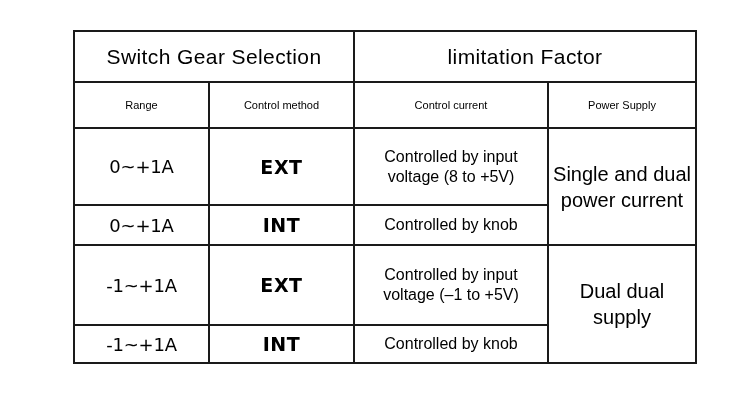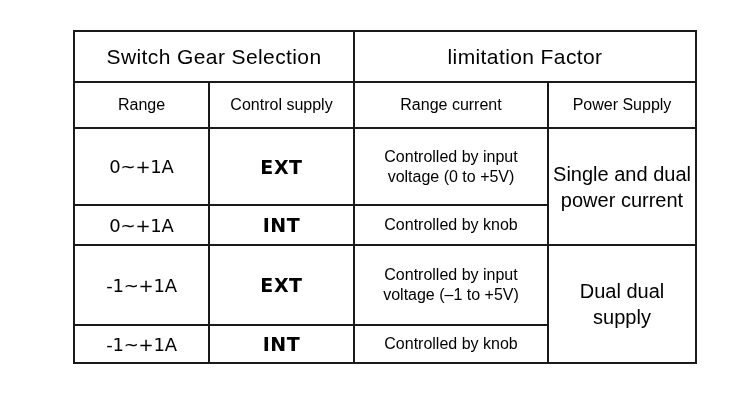--- a/index.html
+++ b/index.html
@@ -44,21 +44,21 @@
   .col-power    { width: 148px; }
 
   
   .grp-head {
     font-size: 21px;
     letter-spacing: 0.4px;
     height: 45px;
   }
   
   .sub-head {
-    font-size: 16px;
+    font-size: 11px;
     height: 40px;
   }
   
   .range-cell {
     font-size: 18px;
     font-weight: normal;
     font-family: "DejaVu Sans", sans-serif;
     letter-spacing: -0.2px;
   }
   .control-cell {
@@ -95,31 +95,31 @@
     </colgroup>
     <tbody>
 
       <tr>
         <td class="grp-head" colspan="2">Switch Gear Selection</td>
         <td class="grp-head" colspan="2">limitation Factor</td>
       </tr>
 
       <tr>
         <td class="sub-head">Range</td>
-        <td class="sub-head">Control supply</td>
-        <td class="sub-head">Range current</td>
+        <td class="sub-head">Control method</td>
+        <td class="sub-head">Control current</td>
         <td class="sub-head">Power Supply</td>
       </tr>
 
       <tr class="r-tall">
         <td class="range-cell nowrap">0~+1A</td>
         <td class="control-cell">EXT</td>
         <td class="body-cell">
           <span>Controlled by input</span><br>
-          <span>voltage (0 to +5V)</span>
+          <span>voltage (8 to +5V)</span>
         </td>
         <td class="power-cell" rowspan="2">
           <span>Single and dual</span><br>
           <span>power current</span>
         </td>
       </tr>
 
       <tr class="r-short">
         <td class="range-cell nowrap">0~+1A</td>
         <td class="control-cell">INT</td>

